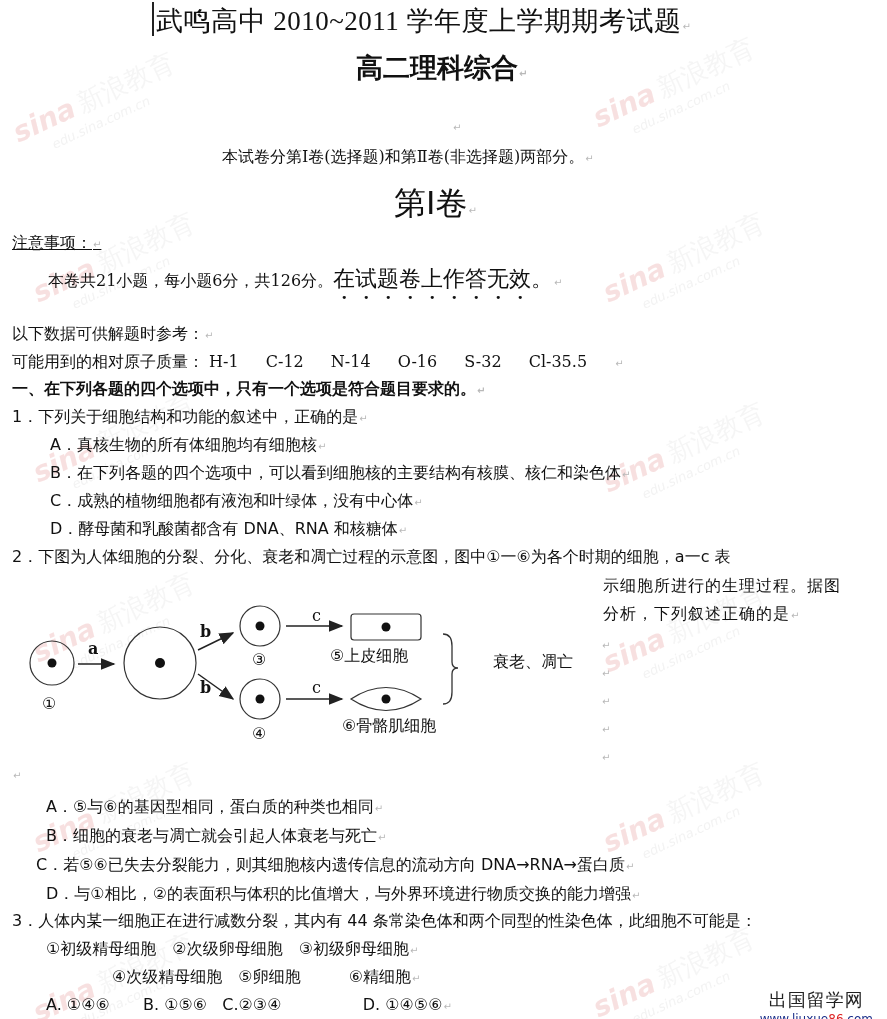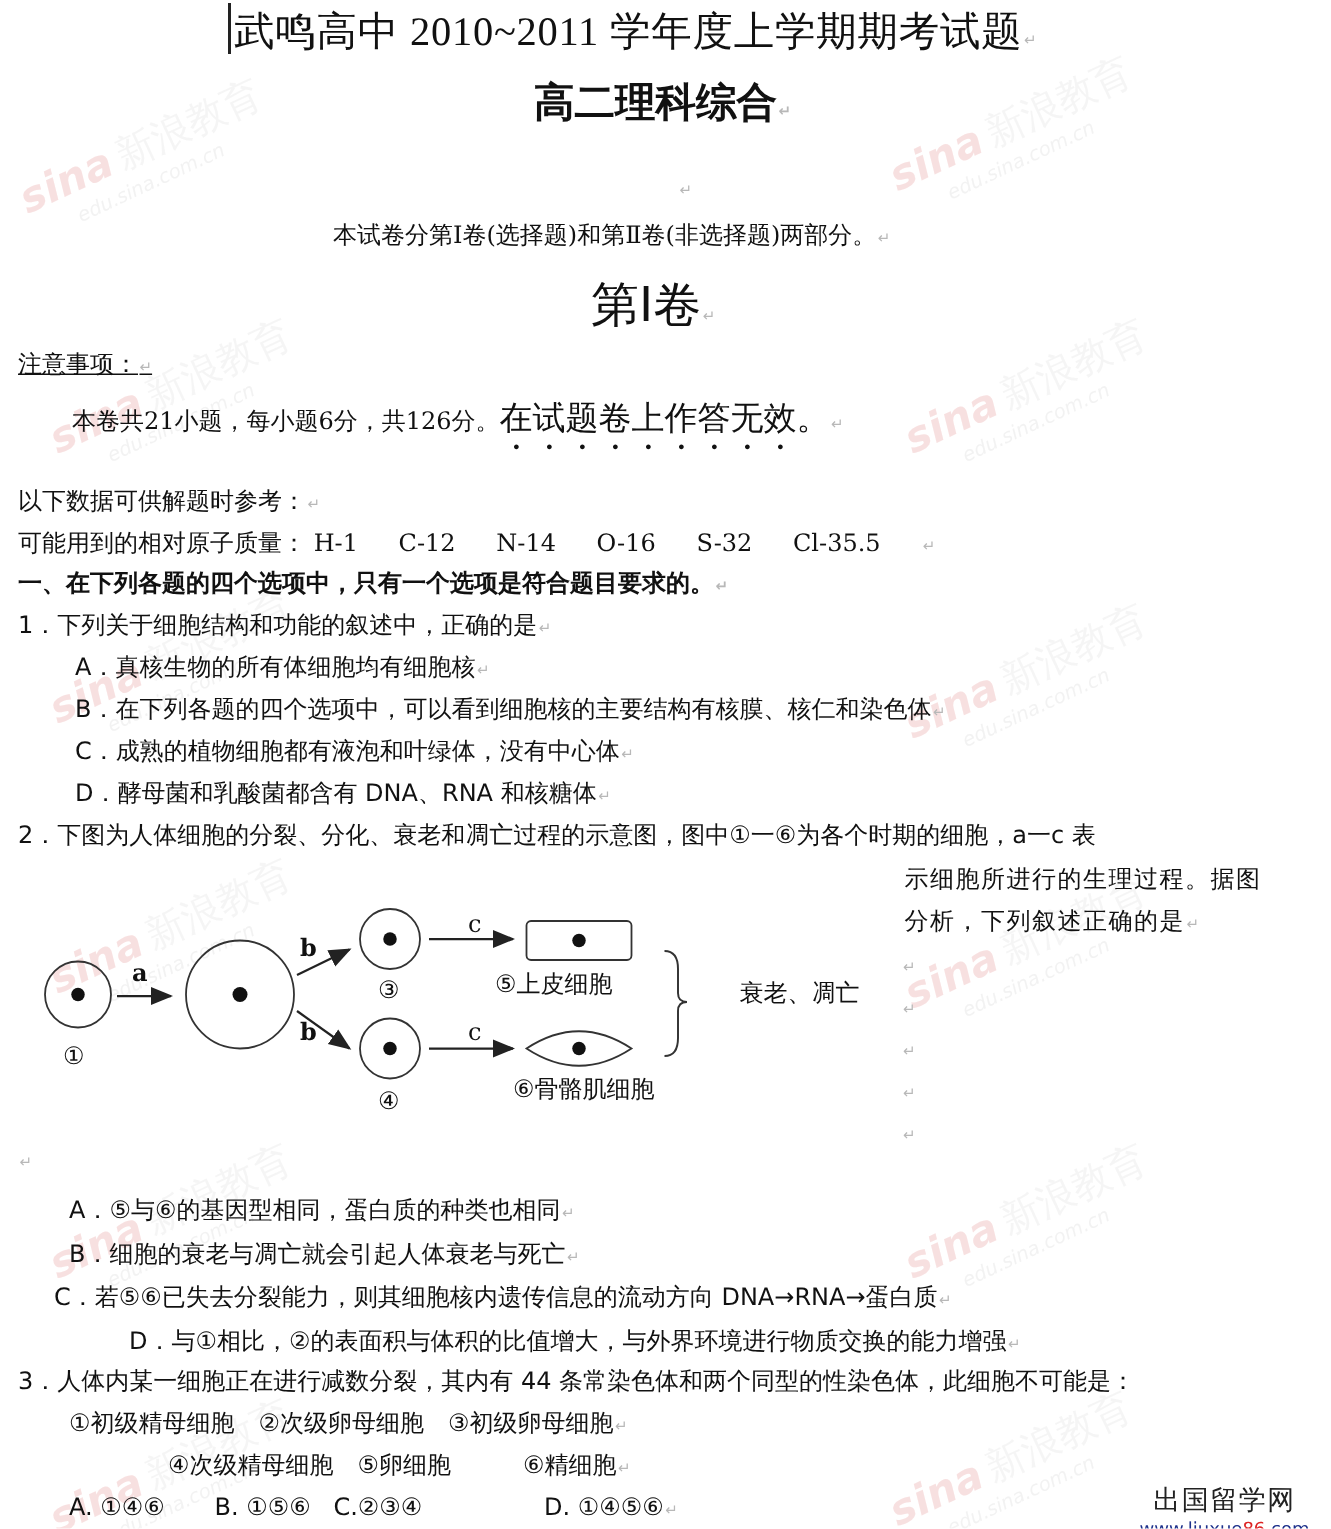--- a/index.html
+++ b/index.html
@@ -154,21 +154,21 @@
   <span class="diag-label" style="left:232px;top:128px;">④</span>
   <span class="diag-label" style="left:310px;top:50px;">⑤上皮细胞</span>
   <span class="diag-label" style="left:322px;top:120px;">⑥骨骼肌细胞</span>
   <span class="diag-label" style="left:473px;top:56px;">衰老、凋亡</span>
 </div>
 
 <div class="abs pm" style="left:12px;top:770px;">↵</div>
 <div class="abs opt" style="left:46px;top:797px;"><span>A．⑤与⑥的基因型相同，蛋白质的种类也相同</span><span class="pm">↵</span></div>
 <div class="abs opt" style="left:46px;top:826px;"><span>B．细胞的衰老与凋亡就会引起人体衰老与死亡</span><span class="pm">↵</span></div>
 <div class="abs opt" style="left:36px;top:855px;"><span>C．若⑤⑥已失去分裂能力，则其细胞核内遗传信息的流动方向 DNA→RNA→蛋白质</span><span class="pm">↵</span></div>
-<div class="abs opt" style="left:46px;top:884px;margin-left:40px;"><span>D．与①相比，②的表面积与体积的比值增大，与外界环境进行物质交换的能力增强</span><span class="pm">↵</span></div>
+<div class="abs opt" style="left:46px;top:884px;"><span>D．与①相比，②的表面积与体积的比值增大，与外界环境进行物质交换的能力增强</span><span class="pm">↵</span></div>
 
 <div class="abs q" style="top:911px;">
   <span>3．人体内某一细胞正在进行减数分裂，其内有 44 条常染色体和两个同型的性染色体，此细胞不可能是：</span>
 </div>
 <div class="abs opt" style="left:46px;top:939px;"><span>①初级精母细胞　②次级卵母细胞　③初级卵母细胞</span><span class="pm">↵</span></div>
 <div class="abs opt" style="left:112px;top:967px;"><span>④次级精母细胞　⑤卵细胞　　　⑥精细胞</span><span class="pm">↵</span></div>
 <div class="abs opt" style="left:46px;top:995px;">
   <span><span>A.</span> <span>①④⑥</span></span>
   <span style="margin-left:28px;"><span>B.</span> <span>①⑤⑥</span></span>
   <span style="margin-left:10px;"><span>C.</span><span>②③④</span></span>

